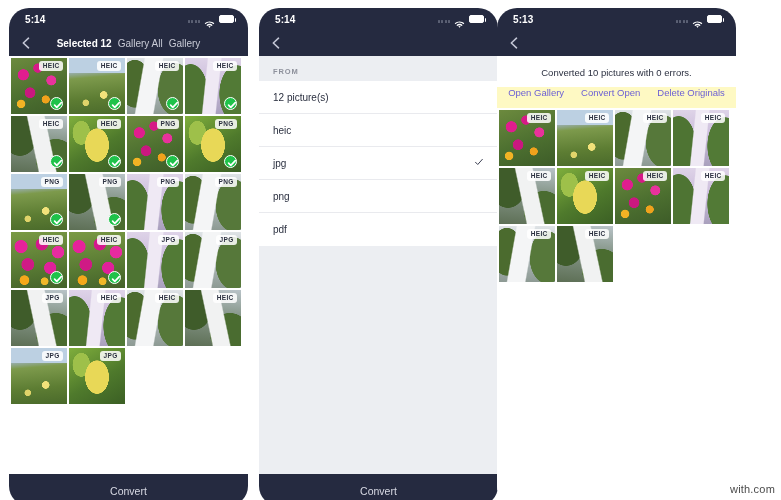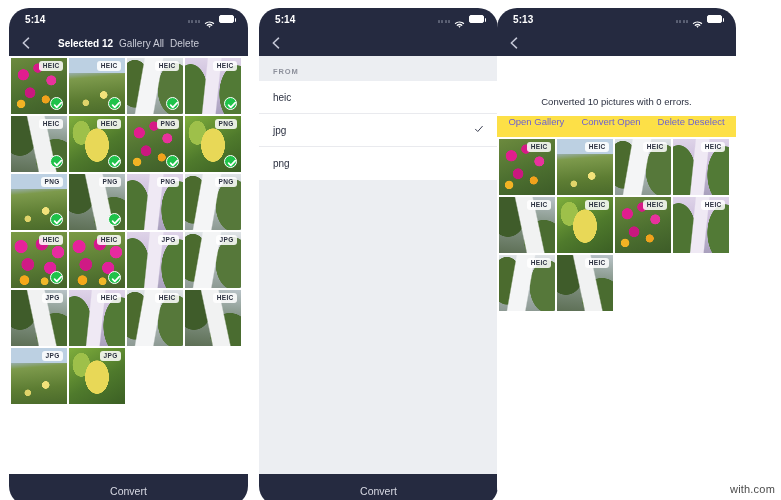--- a/index.html
+++ b/index.html
@@ -100,24 +100,23 @@
     border-bottom:1px solid #e9eaee;cursor:pointer;
     justify-content:space-between;
   }
   .list-row:last-child{border-bottom:none;}
   .row-check{width:10px;height:10px;}
 
   
   .result-text{
     text-align:center;font-size:9.5px;color:#2b3040;padding:11px 0 9px 0;
     background:#ffffff;
-    margin-top:29px;
   }
   .result-links{
-    display:flex;justify-content:center;gap:17px;background:#fde047;
+    display:flex;justify-content:center;gap:17px;background:#fef9c3;
     padding-bottom:10px;
   }
   .result-links a{
     font-size:9.5px;color:#6b5fd4;text-decoration:none;cursor:pointer;
   }
 
   .watermark{
     position:absolute;right:6px;bottom:5px;
     font-size:11px;color:#4a4a4a;letter-spacing:.2px;
   }
@@ -148,21 +147,21 @@
 
   <div class="navbar">
     <span class="back-chevron">
       <svg viewBox="0 0 14 14" width="14" height="14">
           <path d="M9.5 2.2 4.3 7l5.2 4.8" fill="none" stroke="#c2c5d4" stroke-width="1.6" stroke-linecap="round" stroke-linejoin="round"></path>
         </svg>
     </span>
     <div class="nav-center">
       <span class="nav-title">Selected 12</span>
       <span class="nav-action">Gallery All</span>
-      <span class="nav-action">Delete</span>
+      <span class="nav-action">Gallery</span>
     </div>
   </div>
 
   <div class="phone-body">
     <div class="grid-wrap">
       <div class="grid" id="grid1">
           <div class="cell">
             <div class="thumb" style="background:radial-gradient(circle at 22% 30%, #e01d8e 0 9%, transparent 10%),radial-gradient(circle at 48% 18%, #d61a86 0 8%, transparent 9%),radial-gradient(circle at 72% 40%, #e8329c 0 9%, transparent 10%),radial-gradient(circle at 34% 62%, #c9187f 0 10%, transparent 11%),radial-gradient(circle at 62% 74%, #f0a21c 0 7%, transparent 8%),radial-gradient(circle at 18% 82%, #f2b324 0 6%, transparent 7%),linear-gradient(160deg,#6c8a3e 0%,#4d7030 55%,#3d5c28 100%);background-size:cover;"></div>
             <span class="badge">HEIC</span>
             <span class="check">
@@ -344,32 +343,38 @@
   <div class="navbar">
     <span class="back-chevron">
       <svg viewBox="0 0 14 14" width="14" height="14">
           <path d="M9.5 2.2 4.3 7l5.2 4.8" fill="none" stroke="#c2c5d4" stroke-width="1.6" stroke-linecap="round" stroke-linejoin="round"></path>
         </svg>
     </span>
   </div>
 
   <div class="phone-body list-bg">
     <div class="sec-header">FROM</div>
+    <div class="list-row">
+      <span>12 picture(s)</span>
+    </div>
     <div id="to-list">
         <div class="list-row">
           <span>heic</span>
         </div>
         <div class="list-row">
           <span>jpg</span>
           <span><svg class="row-check" viewBox="0 0 12 12" width="10" height="10">
               <path d="M1.8 6.3 4.5 9 10 2.8" fill="none" stroke="#3b3f52" stroke-width="1.2" stroke-linecap="round" stroke-linejoin="round"></path>
             </svg></span>
         </div>
         <div class="list-row">
           <span>png</span>
+        </div>
+        <div class="list-row">
+          <span>pdf</span>
         </div>
       </div>
     <div class="spacer grey"></div>
     <div class="convert-bar">
       <span class="convert-label">Convert</span>
 
     </div>
   </div>
 </div>
 
@@ -400,21 +405,21 @@
           <path d="M9.5 2.2 4.3 7l5.2 4.8" fill="none" stroke="#c2c5d4" stroke-width="1.6" stroke-linecap="round" stroke-linejoin="round"></path>
         </svg>
     </span>
   </div>
 
   <div class="phone-body">
     <div class="result-text">Converted 10 pictures with 0 errors.</div>
     <div class="result-links" id="result-links">
         <a href="#">Open Gallery</a>
         <a href="#">Convert Open</a>
-        <a href="#">Delete Deselect</a>
+        <a href="#">Delete Originals</a>
       </div>
     <div class="grid-wrap">
       <div class="grid" id="grid3">
           <div class="cell">
             <div class="thumb" style="background:radial-gradient(circle at 22% 30%, #e01d8e 0 9%, transparent 10%),radial-gradient(circle at 48% 18%, #d61a86 0 8%, transparent 9%),radial-gradient(circle at 72% 40%, #e8329c 0 9%, transparent 10%),radial-gradient(circle at 34% 62%, #c9187f 0 10%, transparent 11%),radial-gradient(circle at 62% 74%, #f0a21c 0 7%, transparent 8%),radial-gradient(circle at 18% 82%, #f2b324 0 6%, transparent 7%),linear-gradient(160deg,#6c8a3e 0%,#4d7030 55%,#3d5c28 100%);background-size:cover;"></div>
             <span class="badge">HEIC</span>
           </div>
           <div class="cell">
             <div class="thumb" style="background:linear-gradient(180deg,#bcd0e2 0 26%, transparent 26%),radial-gradient(circle at 62% 66%, #f2e27a 0 7%, transparent 8%),radial-gradient(circle at 30% 80%, #e0d46a 0 5%, transparent 6%),linear-gradient(175deg,#9fb3c4 0 22%,#7d9a4c 35%,#5d7d33 70%,#4a6a2b 100%);background-size:cover;"></div>
             <span class="badge">HEIC</span>

